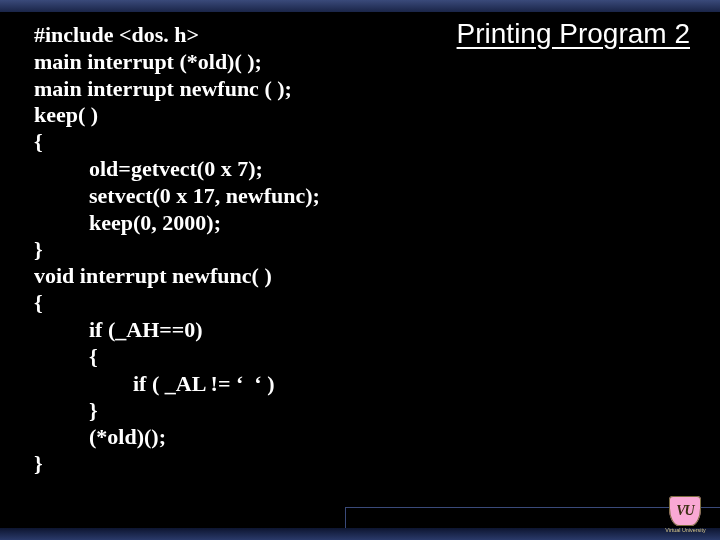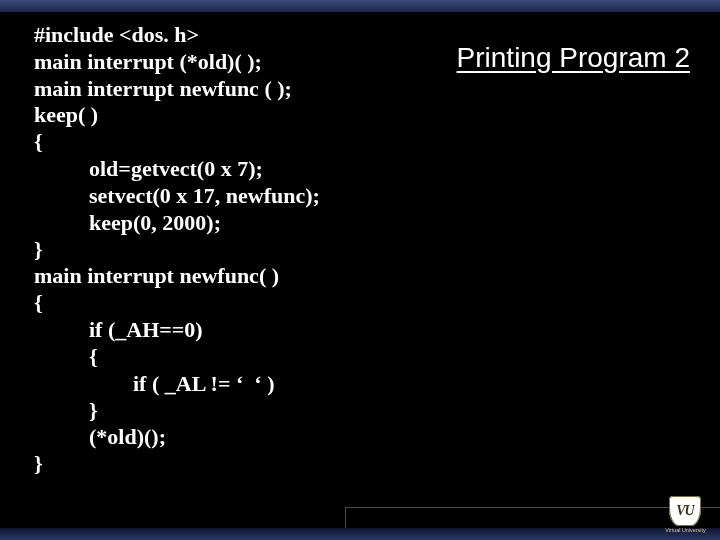--- a/index.html
+++ b/index.html
@@ -27,21 +27,20 @@
   }
   .title {
     position: absolute;
     top: 18px;
     right: 30px;
     font-size: 28px;
     font-family: Arial, Helvetica, sans-serif;
     color: #fff;
     text-decoration: underline;
     text-underline-offset: 4px;
-    margin-top: 24px;
   }
   .codeblock {
     position: absolute;
     top: 22px;
     left: 34px;
     width: 360px;
     font-family: "Times New Roman", Times, serif;
     font-weight: bold;
     font-size: 22px;
     line-height: 1.22;
@@ -77,21 +76,21 @@
     width: 58px;
     height: 44px;
     display: flex;
     flex-direction: column;
     align-items: center;
     justify-content: center;
   }
   .logo-shield {
     width: 32px;
     height: 30px;
-    background: #ffffff;
+    background: #f9a8d4;
     border-radius: 4px 4px 10px 10px / 4px 4px 18px 18px;
     display: flex;
     align-items: center;
     justify-content: center;
     box-shadow: inset 0 0 0 1px #7a6c3e;
   }
   .logo-shield span {
     font-family: Georgia, "Times New Roman", serif;
     font-style: italic;
     font-weight: bold;
@@ -117,21 +116,21 @@
 
   <div class="codeblock"><span>#include &lt;dos. h&gt;</span>
 <span>main interrupt (*old)( );</span>
 <span>main interrupt newfunc ( );</span>
 <span>keep( )</span>
 <span>{</span>
 <span>          old=getvect(0 x 7);</span>
 <span>          setvect(0 x 17, newfunc);</span>
 <span>          keep(0, 2000);</span>
 <span>}</span>
-<span>main interrupt newfunc( )</span>
+<span>void interrupt newfunc( )</span>
 <span>{</span>
 <span>          if (_AH==0)</span>
 <span>          {</span>
 <span>                  if ( _AL != ‘  ‘ )</span>
 <span>          }</span>
 <span>          (*old)();</span>
 <span>}</span></div>
 
   <div class="vline"></div>
   <div class="hline"></div>

